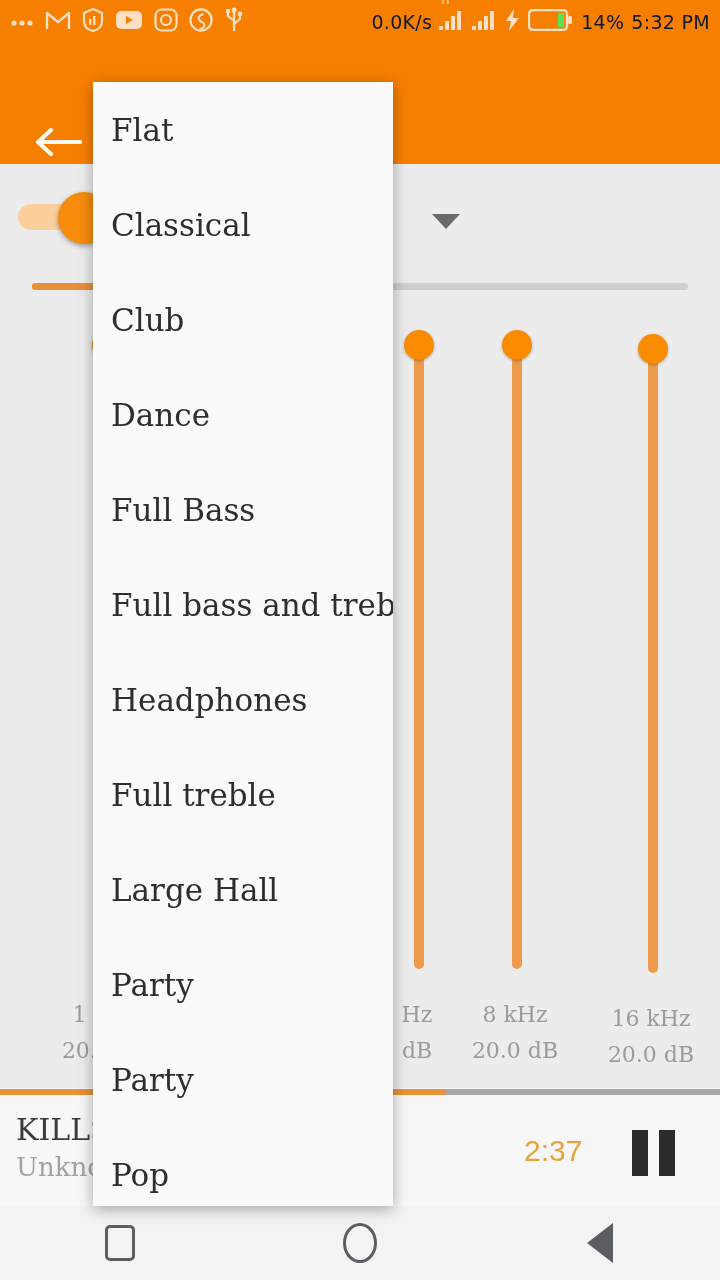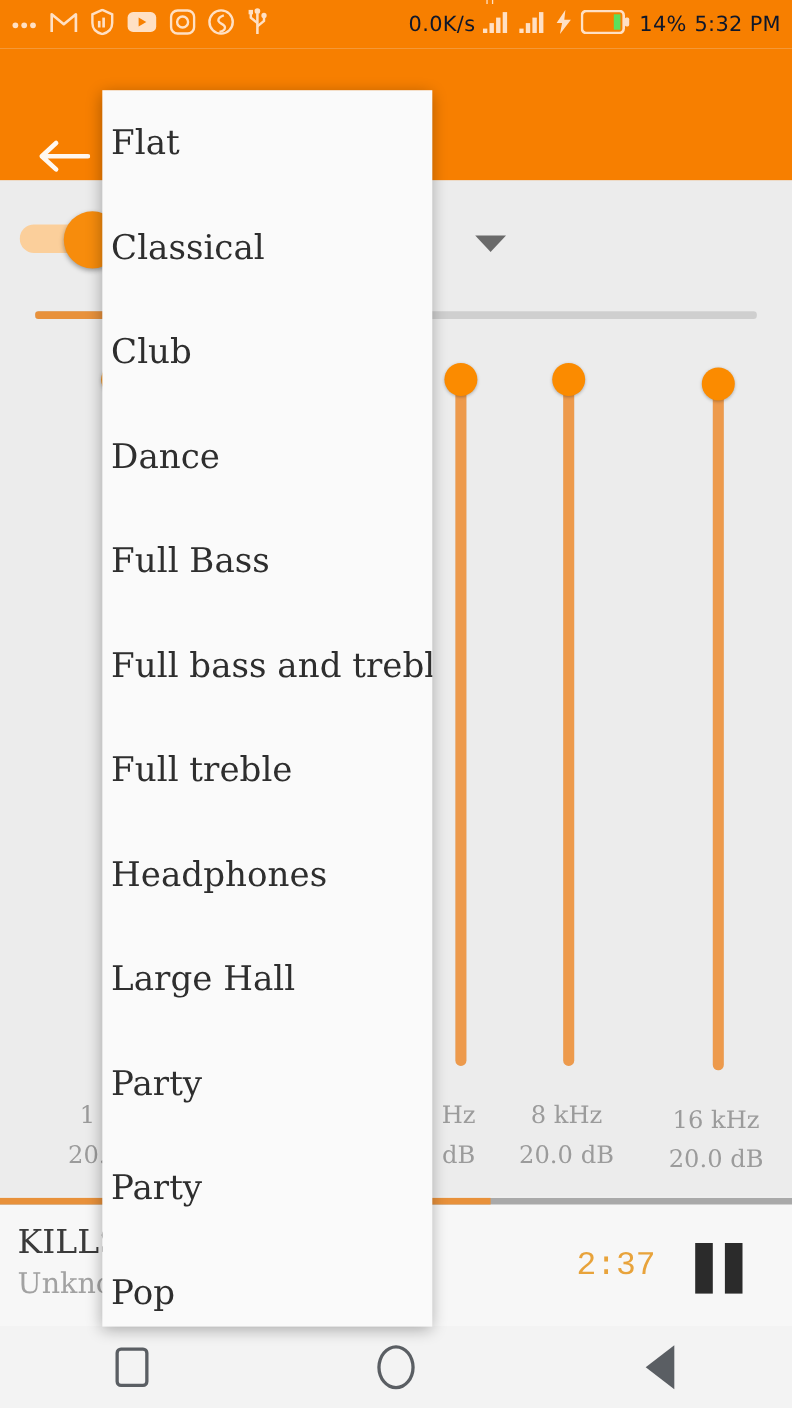--- a/index.html
+++ b/index.html
@@ -103,21 +103,21 @@
     font-family:"DejaVu Serif", serif; font-size:30px; color:#3a3a3a;
     white-space:nowrap; overflow:hidden;
   }
   #song-artist{
     position:absolute; left:16px; top:64px; width:400px;
     font-family:"DejaVu Serif", serif; font-size:26px; color:#a2a2a2;
     white-space:nowrap; overflow:hidden;
   }
   #song-time{
     position:absolute; left:524px; top:46px;
-    font-family:Liberation Mono, monospace; font-size:30px; color:#E8A33B;
+    font-family:Liberation Sans, sans-serif; font-size:30px; color:#E8A33B;
   }
   #play-pause{
     position:absolute; left:632px; top:42px; width:52px; height:46px;
     display:flex; gap:11px; cursor:pointer;
   }
   .pz-bar{ width:16px; height:46px; background:#2b2b2b; }
 
   
   #nav-bar{
     position:absolute; top:1206px; left:0; width:720px; height:74px;
@@ -132,21 +132,21 @@
   }
   #nav-back-wrap{ width:30px;height:40px;display:flex;align-items:center;justify-content:center; }
 
   
   #preset-dropdown{
     position:absolute; left:93px; top:82px; width:300px; height:1124px;
     background:#fafafa; box-shadow:0 3px 14px rgba(0,0,0,.33);
     overflow:hidden; z-index:50;
   }
   .dd-item{
-    height:95px; display:flex; align-items:center; padding-left:8px;
+    height:95px; display:flex; align-items:center; padding-left:18px;
     font-family:"DejaVu Serif", serif; font-size:31px; color:#2e2e2e;
     cursor:pointer; white-space:nowrap;
   }
 </style>
 </head>
 <body>
 
 <div id="status-bar">
   <div id="status-left">
     <span class="ic">
@@ -330,26 +330,26 @@
     <div class="dd-item">
       <span>Dance</span>
     </div>
     <div class="dd-item">
       <span>Full Bass</span>
     </div>
     <div class="dd-item">
       <span>Full bass and treble</span>
     </div>
     <div class="dd-item">
+      <span>Headphones</span>
+    </div>
+    <div class="dd-item">
       <span>Full treble</span>
     </div>
     <div class="dd-item">
-      <span>Headphones</span>
-    </div>
-    <div class="dd-item">
       <span>Large Hall</span>
     </div>
     <div class="dd-item">
       <span>Party</span>
     </div>
     <div class="dd-item">
       <span>Party</span>
     </div>
     <div class="dd-item">
       <span>Pop</span>

